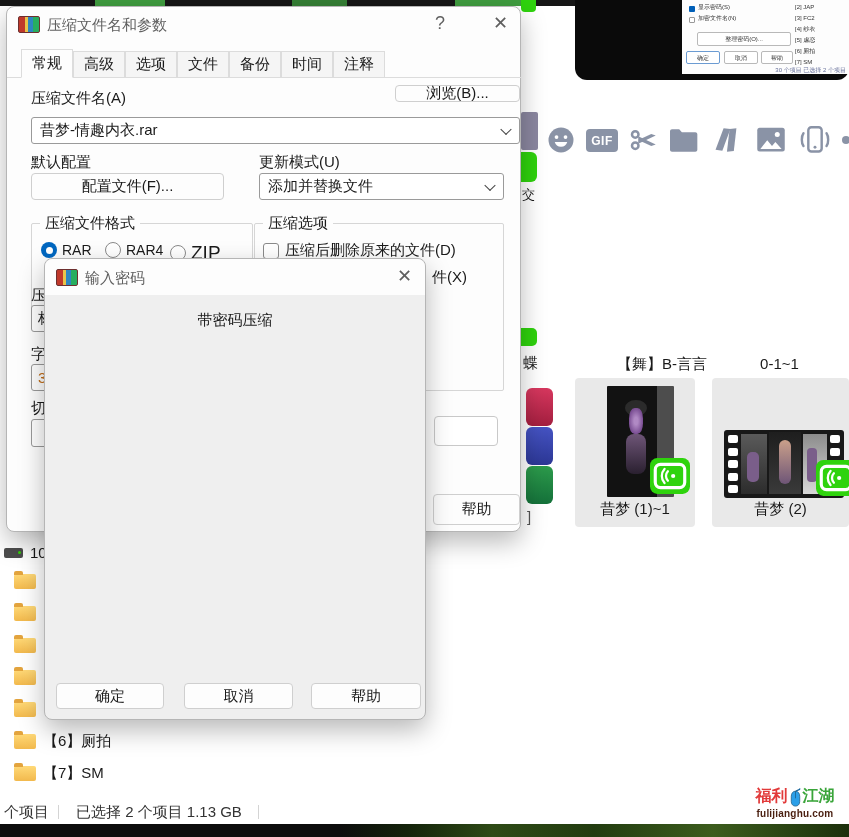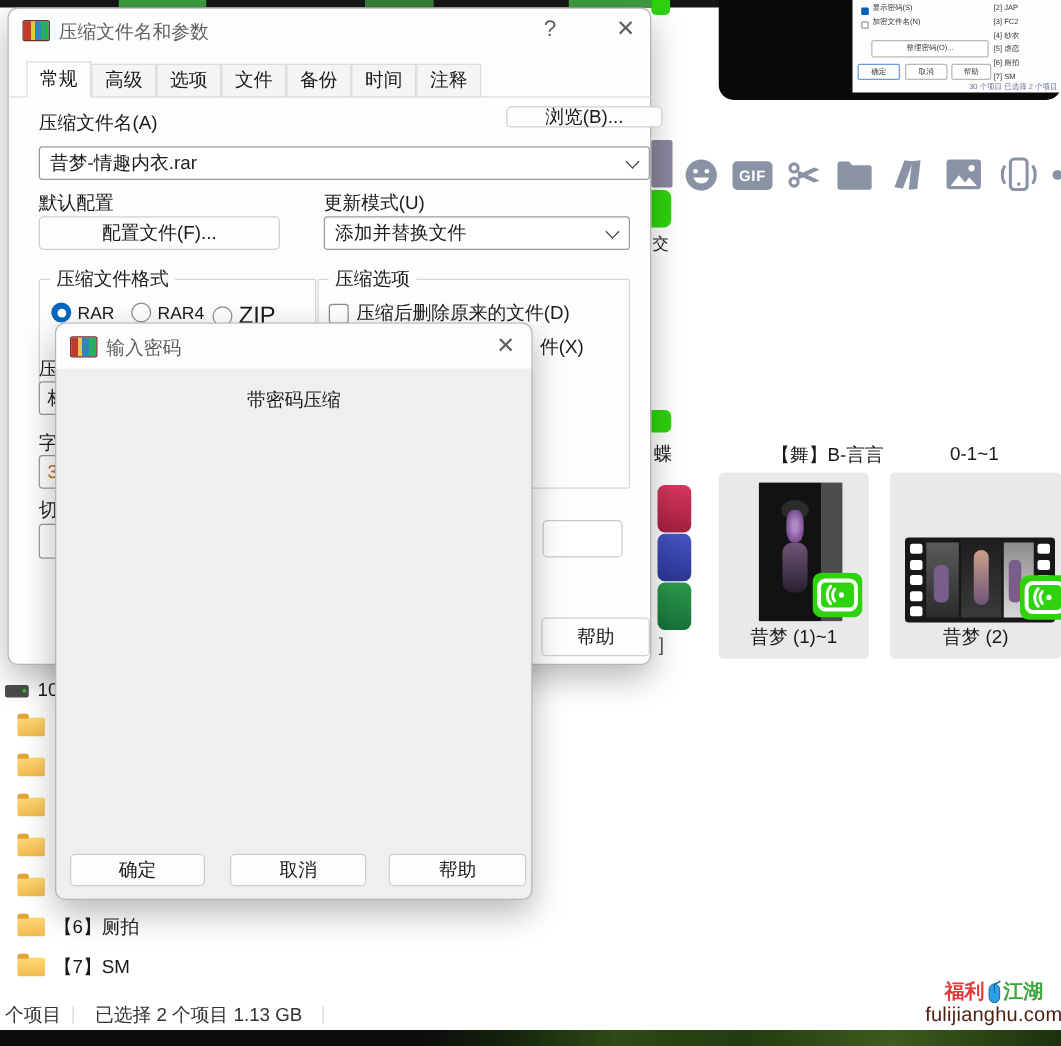--- a/index.html
+++ b/index.html
@@ -230,21 +230,21 @@
     <div class="abs" style="left:0;top:70px;width:515px;height:1px;background:#dcdcdc;"></div>
     <div class="tab sel" style="left:14px;top:42px;width:52px;height:29px;">常规</div>
     <div class="tab" style="left:66px;top:44px;width:52px;height:27px;">高级</div>
     <div class="tab" style="left:118px;top:44px;width:52px;height:27px;">选项</div>
     <div class="tab" style="left:170px;top:44px;width:52px;height:27px;">文件</div>
     <div class="tab" style="left:222px;top:44px;width:52px;height:27px;">备份</div>
     <div class="tab" style="left:274px;top:44px;width:52px;height:27px;">时间</div>
     <div class="tab" style="left:326px;top:44px;width:52px;height:27px;">注释</div>
 
     <div class="txt" style="position:absolute;left:24px;top:82px;">压缩文件名(A)</div>
-    <div class="btn" style="position:absolute;left:388px;top:78px;width:125px;height:17px;margin-left:10px;">浏览(B)...</div>
+    <div class="btn" style="position:absolute;left:388px;top:78px;width:125px;height:17px;">浏览(B)...</div>
     <div class="combo" style="position:absolute;left:24px;top:110px;width:489px;height:27px;">
       <span>昔梦-情趣内衣.rar</span>
       <span class="chev"></span>
     </div>
 
     <div class="txt" style="position:absolute;left:24px;top:146px;">默认配置</div>
     <div class="btn" style="position:absolute;left:24px;top:166px;width:193px;height:27px;">配置文件(F)...</div>
 
     <div class="txt" style="position:absolute;left:252px;top:146px;">更新模式(U)</div>
     <div class="combo" style="position:absolute;left:252px;top:166px;width:245px;height:27px;">
@@ -309,16 +309,16 @@
   <div class="abs" style="left:744px;top:781px;width:102px;height:42px;background:#fff;border-radius:6px;z-index:15;display:flex;flex-direction:column;align-items:center;justify-content:center;">
     <div style="display:flex;align-items:center;gap:1px;">
       <span style="color:#e23a3a;font-weight:bold;font-size:16px;">福利</span>
       <svg width="13" height="22" viewBox="0 0 20 32">
         <path d="M10 8c2.5-3.5 6-1.5 7-5" stroke="#15649c" fill="none" stroke-width="2"></path>
         <path d="M10 7C6 7 3.5 10.5 3.5 15v8c0 4.5 2.8 7 6.5 7s6.5-2.5 6.5-7v-8C16.5 10.5 14 7 10 7z" fill="#2b9fe8" stroke="#1b5e8a" stroke-width="1.2"></path>
         <line x1="10" y1="7" x2="10" y2="18" stroke="#1b5e8a" stroke-width="1.2"></line>
       </svg>
       <span style="color:#3aa53a;font-weight:bold;font-size:16px;">江湖</span>
     </div>
-    <span style="color:#4a1f10;font-weight:normal;font-size:16px;letter-spacing:.2px;">fulijianghu.com</span>
+    <span style="color:#4a1f10;font-weight:bold;font-size:10px;letter-spacing:.2px;">fulijianghu.com</span>
   </div>
 
 </div>
 
 </body></html>

